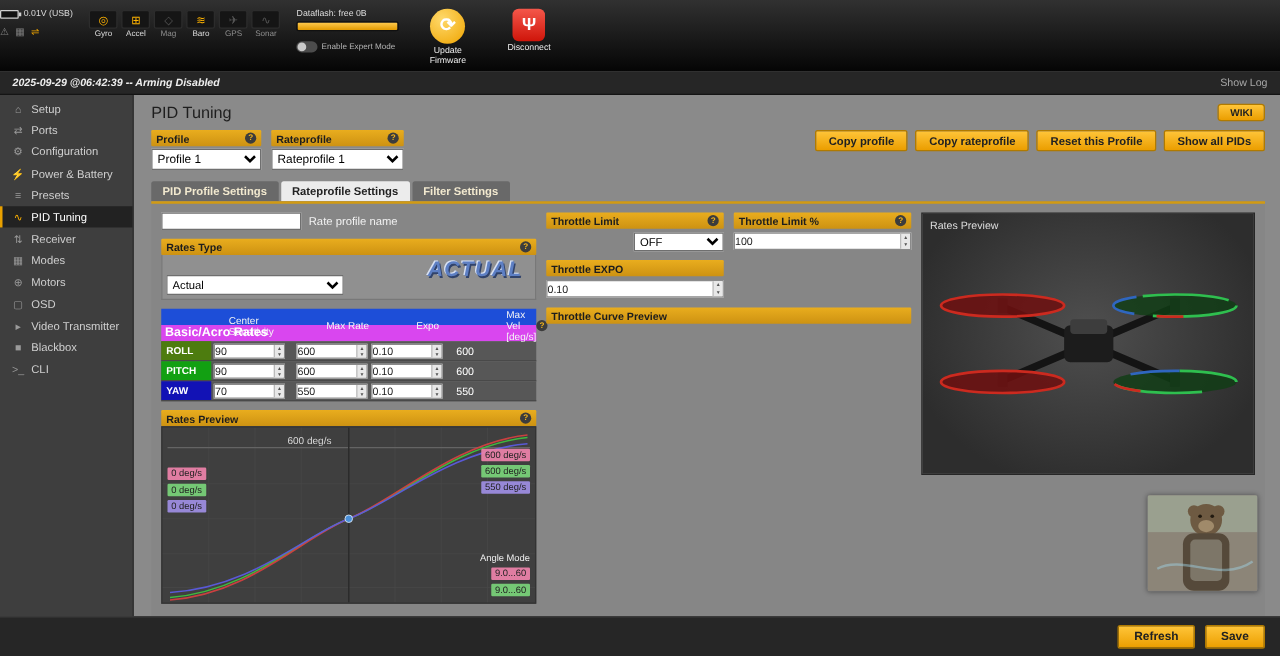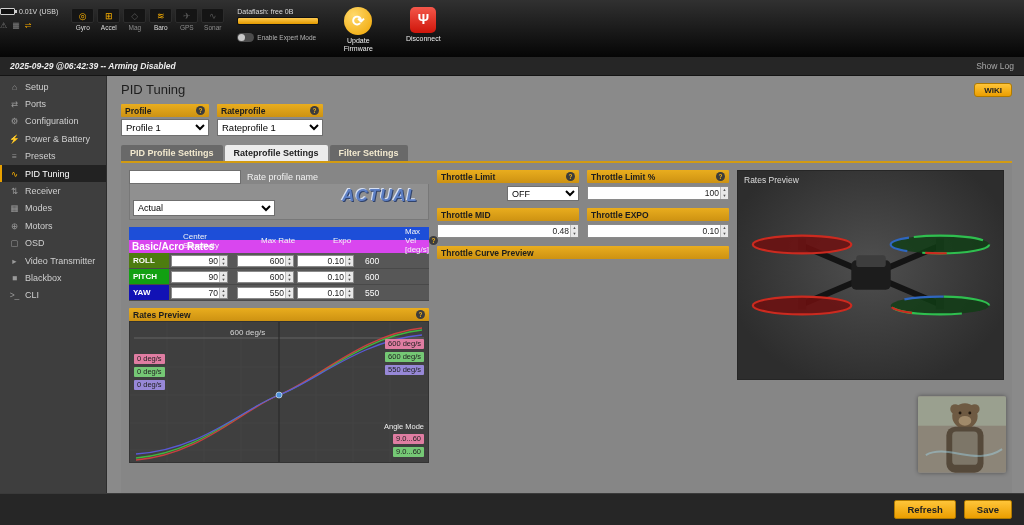--- a/index.html
+++ b/index.html
@@ -82,21 +82,21 @@
 
   .rtable{margin-top:7px;font-size:8.5px;color:#fff;}
   .tr{display:grid;grid-template-columns:40px 66px 60px 60px 1fr;align-items:center;}
   .tr.head{background:#1d4ed8;color:#f5f5f5;font-size:8px;height:13px;gap:12px;}
   .tr.head>div{padding-left:2px;display:flex;align-items:center;justify-content:space-between;padding-right:2px;}
   .group-row{background:#d946ef;height:13px;font-weight:bold;font-size:10px;display:flex;align-items:center;padding:0 3px;}
   .tr.data{height:16px;background:#575757;border-bottom:1px solid #494949;}
   .axis{height:100%;display:flex;align-items:center;padding-left:4px;font-weight:bold;font-size:8px;color:#fff;}
   .axis.roll{background:#4d7c0f;}.axis.pitch{background:#12a012;}.axis.yaw{background:#1212b5;}
   .numbox{display:flex;width:57px;height:12px;background:#fff;border:1px solid #8a8a8a;margin-left:2px;}
-  .numbox input{flex:1;min-width:0;border:0;font-size:8.5px;text-align:right;padding-right:1px;color:#222;outline:none;background:transparent;}
+  .numbox input{flex:1;min-width:0;border:0;font-size:8.5px;text-align:left;padding-right:1px;color:#222;outline:none;background:transparent;}
   .spin{width:8px;display:flex;flex-direction:column;background:#e8e8e8;border-left:1px solid #bbb;}
   .spin i{flex:1;font-style:normal;font-size:4px;line-height:5px;text-align:center;color:#555;}
   .spin i.up:before{content:"▲";}
   .spin i.dn:before{content:"▼";}
   .maxvel{padding-left:10px;font-size:8.5px;}
 
   .graph{position:relative;height:142px;background:#3f3f3f;border:1px solid #333;}
   .graph svg{position:absolute;left:0;top:0;}
   .glabel{font-size:7.5px;padding:0 3px;color:#222;border-radius:1px;line-height:10px;white-space:nowrap;}
   .glabel.pink{background:rgba(238,130,170,.92);}
@@ -263,36 +263,46 @@
         </div>
       <select><option>Profile 1</option></select>
     </div>
     <div class="sel-group rp">
       <div class="orange-head">
           <span>Rateprofile</span>
           <span class="qmark">?</span>
         </div>
       <select><option>Rateprofile 1</option></select>
     </div>
+    <div class="action-btns">
+      <button class="btn">Copy profile</button>
+      <button class="btn">Copy rateprofile</button>
+      <button class="btn">Reset this Profile</button>
+      <button class="btn">Show all PIDs</button>
+    </div>
   </div>
 
   <div class="tabs">
     <div class="tab">PID Profile Settings</div>
     <div class="tab active">Rateprofile Settings</div>
     <div class="tab">Filter Settings</div>
   </div>
 
   <div class="panel">
 
     <section class="col-left">
       <div class="name-row">
         <input value="" style="">
         <label>Rate profile name</label>
       </div>
 
+      <div class="orange-head mt7">
+        <span>Rates Type</span>
+        <span class="qmark">?</span>
+      </div>
       <div class="rates-type-body">
         <span class="actual-logo">ACTUAL</span>
         <select><option>Actual</option></select>
       </div>
 
       <div class="rtable">
         <div class="tr head">
           <div></div>
           <div>Center Sensitivity</div>
           <div>Max Rate</div>
@@ -455,34 +465,20 @@
             </div>
         </div>
         <div class="tgroup">
           <div class="orange-head">
             <span>Throttle Limit %</span>
             <span class="qmark">?</span>
           </div>
           <div class="body">
               <span class="numbox full">
                 <input value="100" style="">
-                <span class="spin">
-                  <i class="up"></i>
-                  <i class="dn"></i>
-                </span>
-              </span>
-            </div>
-        </div>
-        <div class="tgroup">
-          <div class="orange-head">
-            <span>Throttle MID</span>
-          </div>
-          <div class="body">
-              <span class="numbox full">
-                <input value="0.48" style="">
                 <span class="spin">
                   <i class="up"></i>
                   <i class="dn"></i>
                 </span>
               </span>
             </div>
         </div>
         <div class="tgroup">
           <div class="orange-head">
             <span>Throttle EXPO</span>

